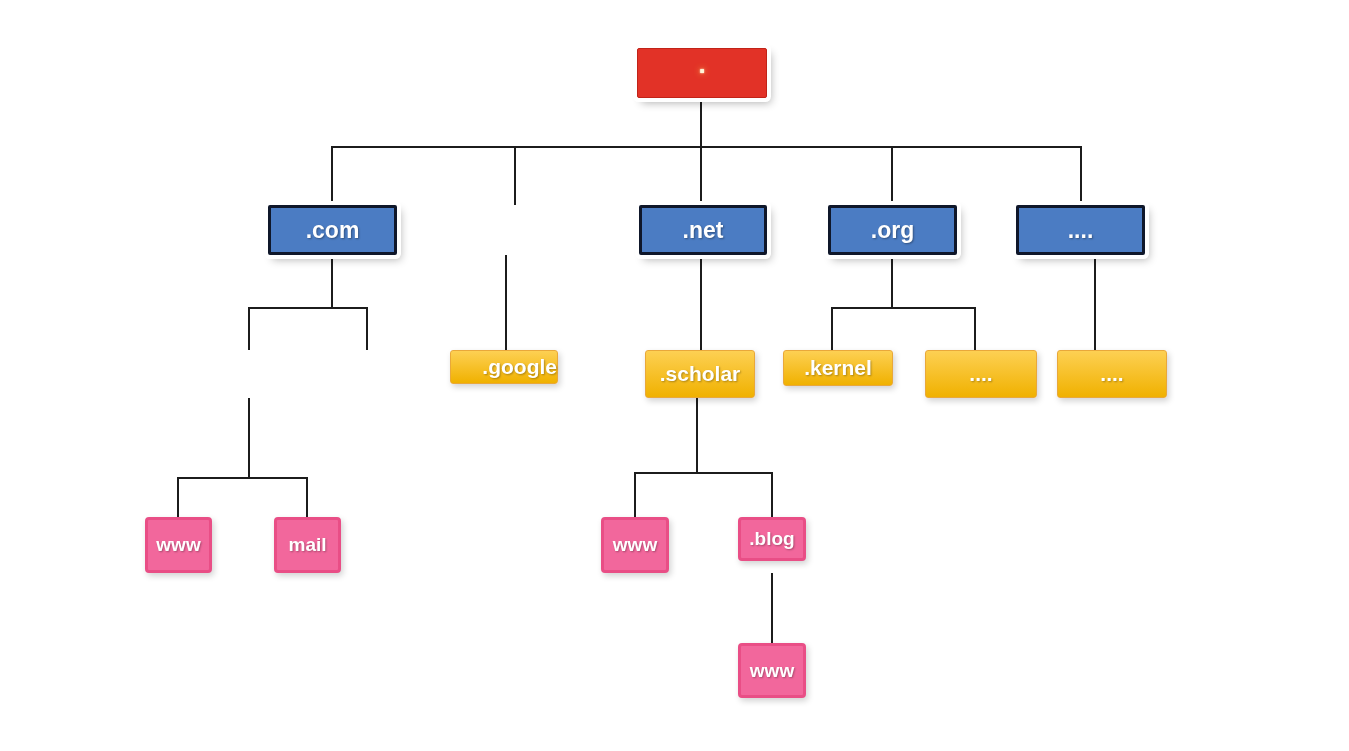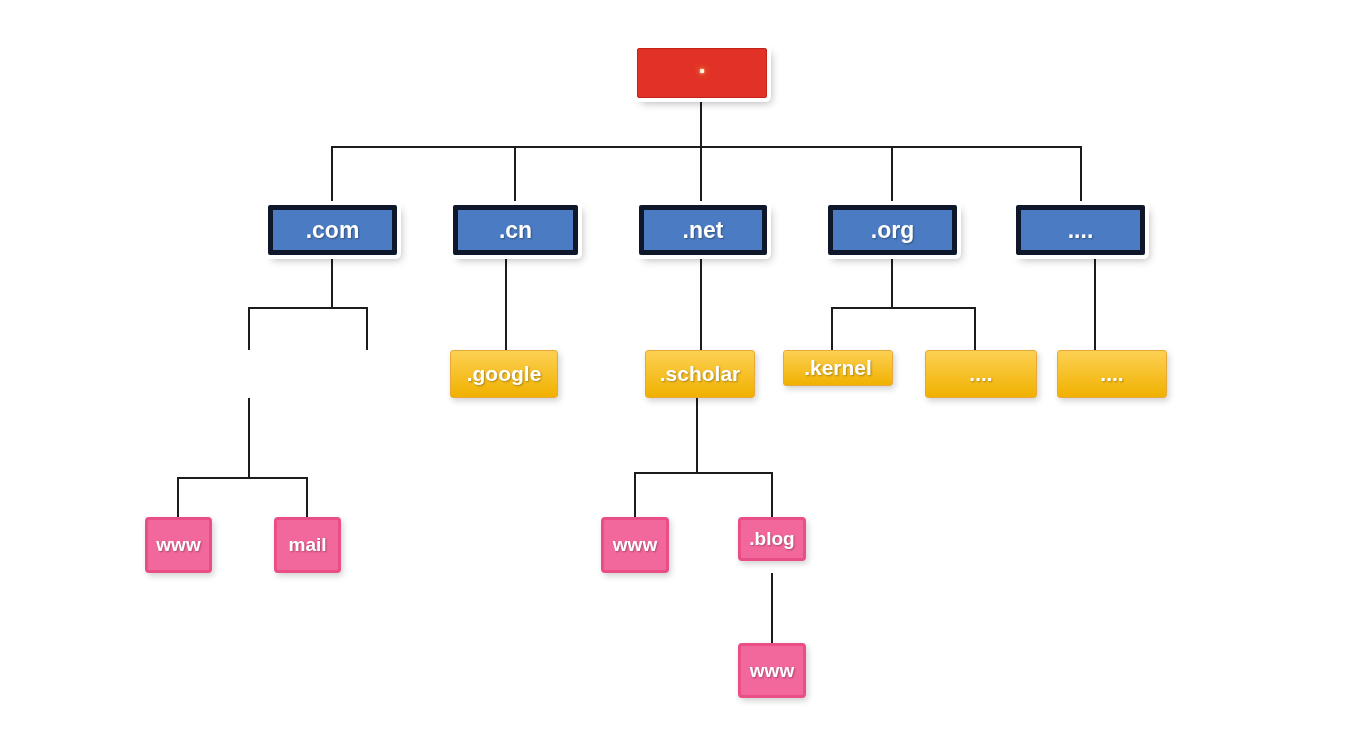--- a/index.html
+++ b/index.html
@@ -32,21 +32,21 @@
     box-shadow: 0 0 0 4px #ffffff, 4px 5px 8px rgba(0,0,0,0.30);
     font-size: 26px;
   }
   .node-root .dot-label {
     transform: translateY(-9px);
     color: #fff6d8;
     text-shadow: 0 0 6px #ffc24a, 0 0 2px #ffffff;
   }
   .node-tld {
     background: #4b7cc3;
-    border: 5px solid #0f172a;
+    border: 3px solid #0f172a;
     border-radius: 2px;
     box-shadow: 0 0 0 4px #ffffff, 4px 5px 8px rgba(0,0,0,0.28);
     font-size: 23px;
     text-shadow: 1px 1px 2px rgba(0,0,0,0.35);
   }
   .node-domain {
     background: linear-gradient(#fdd053, #f0b100);
     border: 1px solid #e9a83a;
     border-radius: 3px;
     box-shadow: 2px 3px 6px rgba(0,0,0,0.18);
@@ -108,34 +108,31 @@
 
   <div class="vline" style="left:771px; top:573px; height:70px;"></div>
 
   <div class="node node-root" style="left:637px; top:48px; width:130px; height:50px;">
     <span class="dot-label">.</span>
   </div>
 
   <div class="node node-tld" style="left:268px;  top:205px; width:129px; height:50px;">
     <span>.com</span>
   </div>
-  <div class="node node-tld" style="left:453px;  top:205px; width:125px; height:50px;">
-    <span>.cn</span>
-  </div>
   <div class="node node-tld" style="left:639px;  top:205px; width:128px; height:50px;">
     <span>.net</span>
   </div>
   <div class="node node-tld" style="left:828px;  top:205px; width:129px; height:50px;">
     <span>.org</span>
   </div>
   <div class="node node-tld" style="left:1016px; top:205px; width:129px; height:50px;">
     <span>....</span>
   </div>
 
-  <div class="node node-domain" style="left:450px;  top:350px; width:108px; height:48px;">
+  <div class="node node-domain" style="left:450px;  top:350px; width:108px; height:34px;justify-content:flex-end;">
     <span>.google</span>
   </div>
   <div class="node node-domain" style="left:645px;  top:350px; width:110px; height:48px;align-items:center;">
     <span>.scholar</span>
   </div>
   <div class="node node-domain" style="left:783px;  top:350px; width:110px; height:36px;">
     <span>.kernel</span>
   </div>
   <div class="node node-domain" style="left:925px;  top:350px; width:112px; height:48px;">
     <span>....</span>

